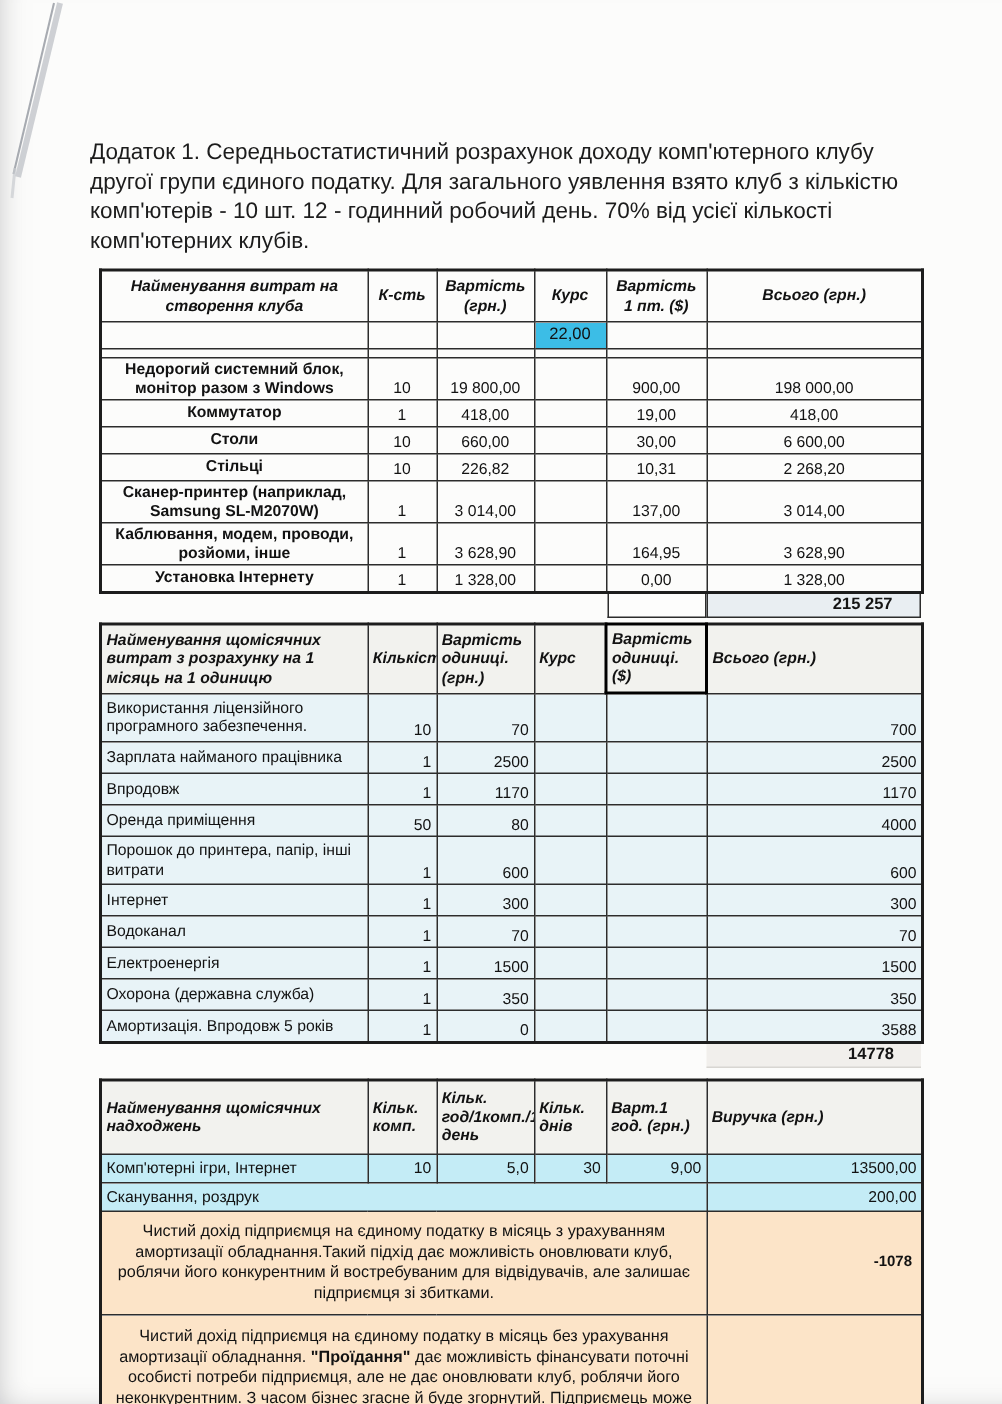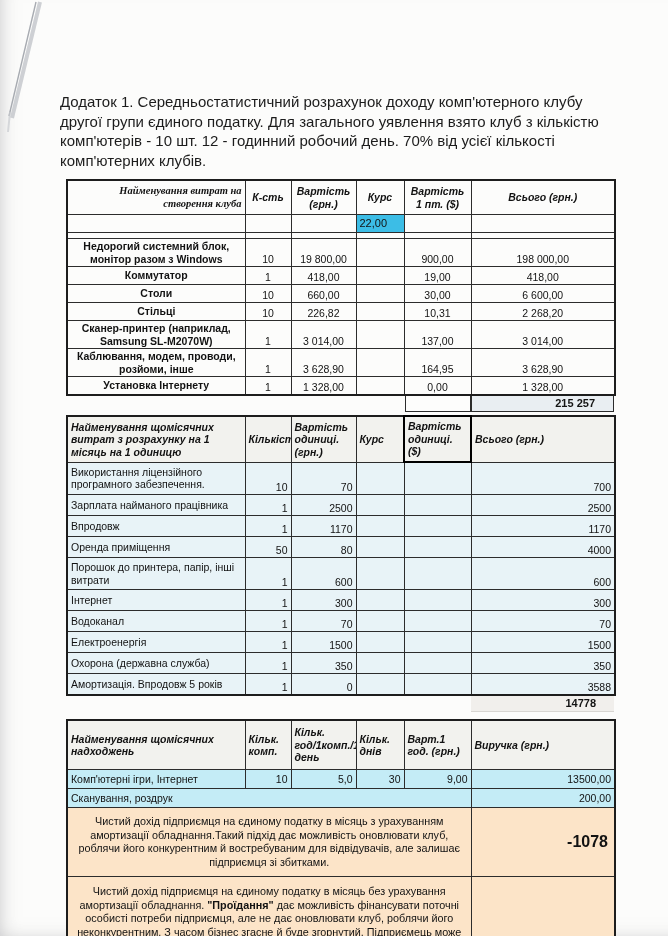--- a/index.html
+++ b/index.html
@@ -28,23 +28,23 @@
     font-size:10.5px;line-height:12.5px;
     padding:1px 3px;vertical-align:middle;color:#121212;
     overflow:hidden;
   }
   
   col.c1{width:178px}col.c2{width:46px}col.c3{width:65px}
   col.c4{width:48px}col.c5{width:67px}col.c6{width:144px}
 
   
   .t1 tr.head td{height:31px;font-weight:bold;font-style:italic;text-align:center;}
-  .t1 tr.head td.hname{text-align:right;font-family:Liberation Serif, serif;}
+  .t1 tr.head td.hname{text-align:center;}
   .t1 tr.kursrow td{height:15px;}
-  .t1 td.kurs-hl{background:var(--highlight_cyan,#3cbde6);text-align:left;font-size:11px;}
+  .t1 td.kurs-hl{background:var(--highlight_cyan,#3cbde6);text-align:center;font-size:11px;}
   .t1 tr.gaprow td{height:5px;padding:0;}
   .t1 td.name{font-weight:bold;text-align:center;}
   .t1 td.num{text-align:center;vertical-align:bottom;}
   .t1 tr.r1 td{height:15px;}
   .t1 tr.r2 td{height:25px;}
 
   
   .totalrow{display:flex;width:548px;}
   .totalrow .sp{border:none;}
   .totalrow .cell{
@@ -74,21 +74,21 @@
   .t3 tr.r td{height:16px;background:var(--row_cyan,#c4ecf6);}
   .t3 td.name{text-align:left;}
   .t3 td.num{text-align:right;}
   .t3 tr.sum td{background:var(--summary_orange,#fce4c8);}
   .t3 tr.sum td.stext{
     text-align:center;font-size:10.8px;line-height:13.5px;padding:4px 8px;
   }
   .t3 tr.sum1 td.stext{height:60px;}
   .t3 tr.sum2 td.stext{height:76px;}
   .t3 tr.sum td.sval{
-    font-weight:bold;font-size:16px;text-align:right;padding-right:6px;
+    font-weight:bold;font-size:10px;text-align:right;padding-right:6px;
   }
   .t3 tr.sum1 td.sval{vertical-align:middle;}
   .t3 tr.sum2 td.sval{vertical-align:bottom;padding-bottom:10px;}
   .bold{font-weight:bold;}
 </style>
 </head>
 <body>
 
 <div class="page">
 

